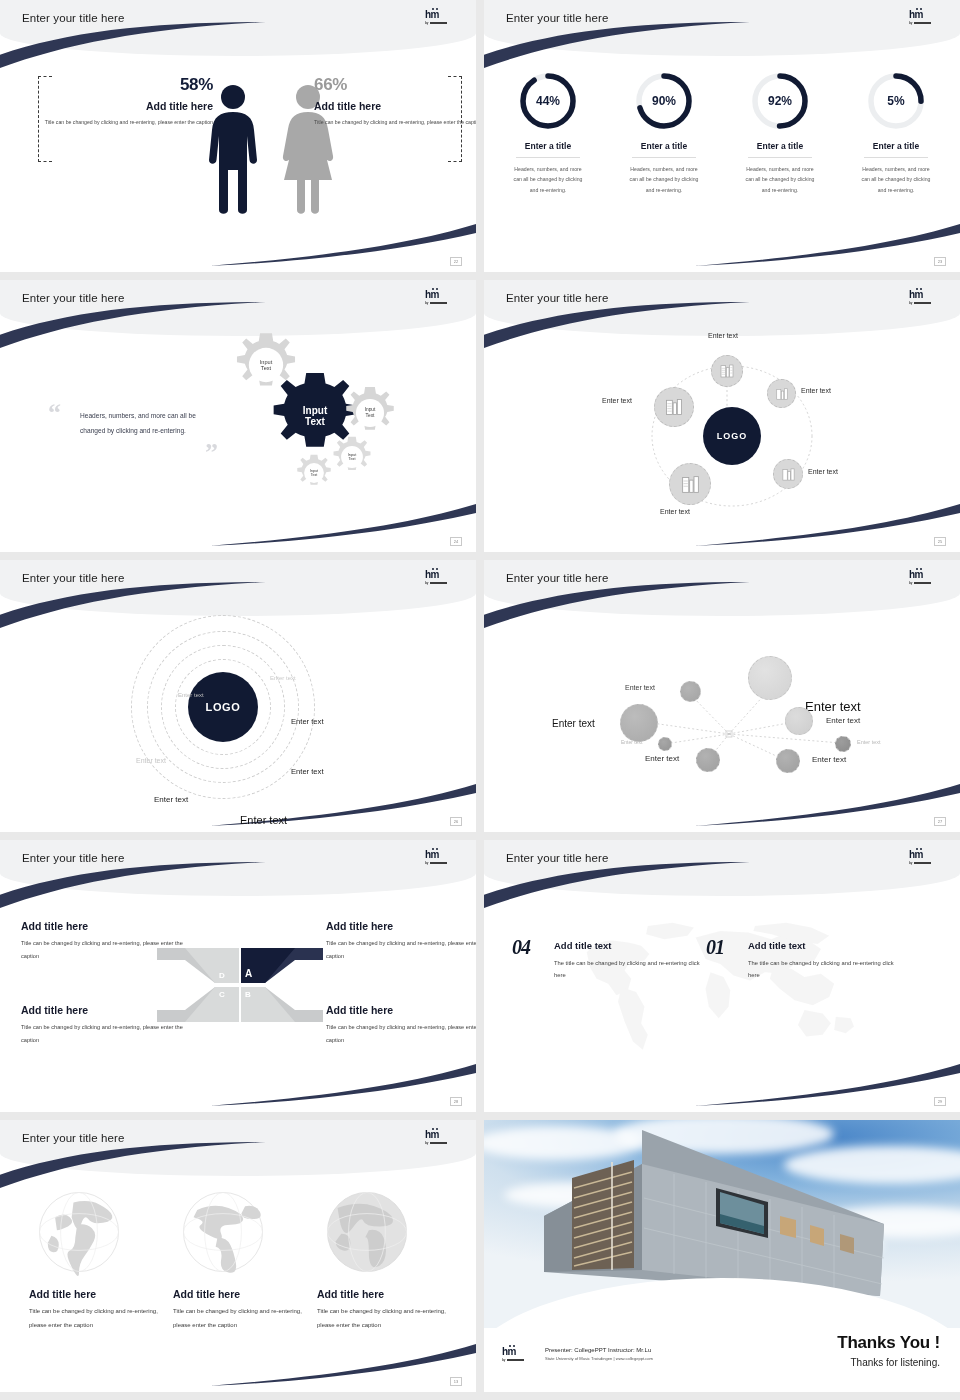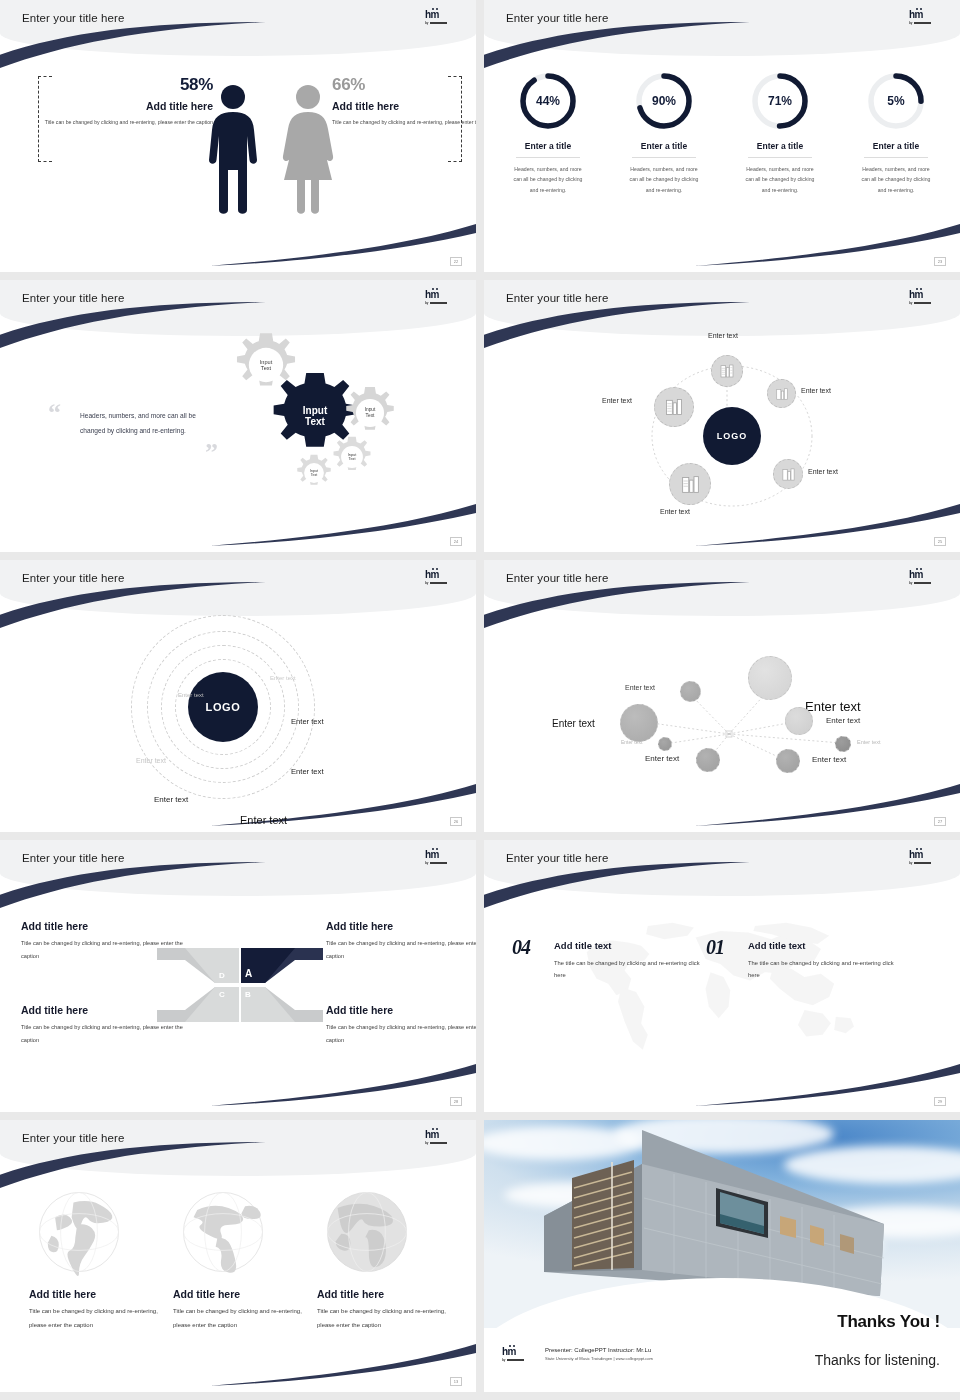--- a/index.html
+++ b/index.html
@@ -65,21 +65,21 @@
     border: 1px solid #c9c9c9;
     font-size: 4px; color:#888;
     display:flex; align-items:center; justify-content:center;
     background:#fff;
   }
 
   
   .s1-wrap { position:absolute; left:0; right:0; top:62px; height:160px;margin-left:24px; }
   .s1-col { position:absolute; top:14px; }
   .s1-left { left:14px; width:175px; }
-  .s1-right { left:308px; width:175px; }
+  .s1-right { left:290px; width:175px; }
   .brk { position:absolute; top:14px; width:14px; height:86px; border-style:dashed; border-color:#3a3a3a; border-width:1px; }
   .brk-l { left:14px; border-right:none; }
   .brk-r { right:14px; border-left:none; }
   .pct { font-size:17px; font-weight:bold; letter-spacing:-0.3px; line-height:1; }
   .pct.navy { color:#121c38; }
   .pct.grey { color:#9a9a9a; }
   .s1-title { font-size:10.5px; font-weight:bold; color:#15192b; margin-top:7px; }
   .s1-desc { font-size:5.2px; color:#4a4a4a; line-height:1.95; margin-top:5px; }
   .align-r { text-align:right; }
   .figure-man, .figure-woman { position:absolute; top:22px; }
@@ -148,22 +148,22 @@
   
   .s10 { background:#fff; }
   .photo { position:absolute; left:0; top:0; width:100%; height:208px; overflow:hidden; }
   .sky { position:absolute; inset:0; background:
       radial-gradient(ellipse 120% 70% at 72% 8%, #4a86c8 0%, #7fb0dc 30%, #cfe0ee 62%, #eef3f7 100%); }
   .cloud { position:absolute; background:rgba(255,255,255,.85); border-radius:50%; filter:blur(5px); }
   .bldg { position:absolute; }
   .photo-mask { position:absolute; left:-4%; bottom:-46px; width:108%; height:96px; background:#fff; border-radius:50% 50% 0 0 / 100% 100% 0 0; }
   .photo-band { position:absolute; left:-4%; bottom:-52px; width:108%; height:96px; background:#20294a; border-radius:50% 50% 0 0 / 100% 100% 0 0; }
   .thanks { position:absolute; right:20px; bottom:24px; text-align:right; }
-  .thanks .t1 { font-size:17px; font-weight:bold; color:#111; letter-spacing:-0.2px; }
-  .thanks .t2 { font-size:14px; color:#222; margin-top:20px;text-align:right; }
+  .thanks .t1 { font-size:17px; font-weight:bold; color:#111; letter-spacing:-0.2px;text-align:center; }
+  .thanks .t2 { font-size:10px; color:#222; margin-top:4px;text-align:right; }
   .credit { position:absolute; left:18px; bottom:28px; display:flex; align-items:flex-start; gap:9px; }
   .credit .ct1 { font-size:6px; color:#2a2a2a; }
   .credit .ct2 { font-size:4.1px; color:#555; margin-top:3px; }
 </style>
 </head>
 <body>
 
 <div class="sheet">
 
   <div class="slide">
@@ -263,21 +263,21 @@
         <div class="donut-rule"></div>
         <div class="donut-desc">Headers, numbers, and more can all be changed by clicking and re-entering.</div>
       </div>
 
       <div class="donut-item">
         <div class="ring">
           <svg width="62" height="62" viewBox="0 0 62 62">
             <circle cx="31" cy="31" r="25" fill="none" stroke="#eceef0" stroke-width="5.5"></circle>
             <circle cx="31" cy="31" r="25" fill="none" stroke="#111a33" stroke-width="5.5" stroke-dasharray="78.5 157.1" stroke-linecap="round" transform="rotate(-90 31 31)"></circle>
           </svg>
-          <div class="val">71%</div>
+          <div class="val">92%</div>
         </div>
         <div class="donut-title">Enter a title</div>
         <div class="donut-rule"></div>
         <div class="donut-desc">Headers, numbers, and more can all be changed by clicking and re-entering.</div>
       </div>
 
       <div class="donut-item">
         <div class="ring">
           <svg width="62" height="62" viewBox="0 0 62 62">
             <circle cx="31" cy="31" r="25" fill="none" stroke="#eceef0" stroke-width="5.5"></circle>

